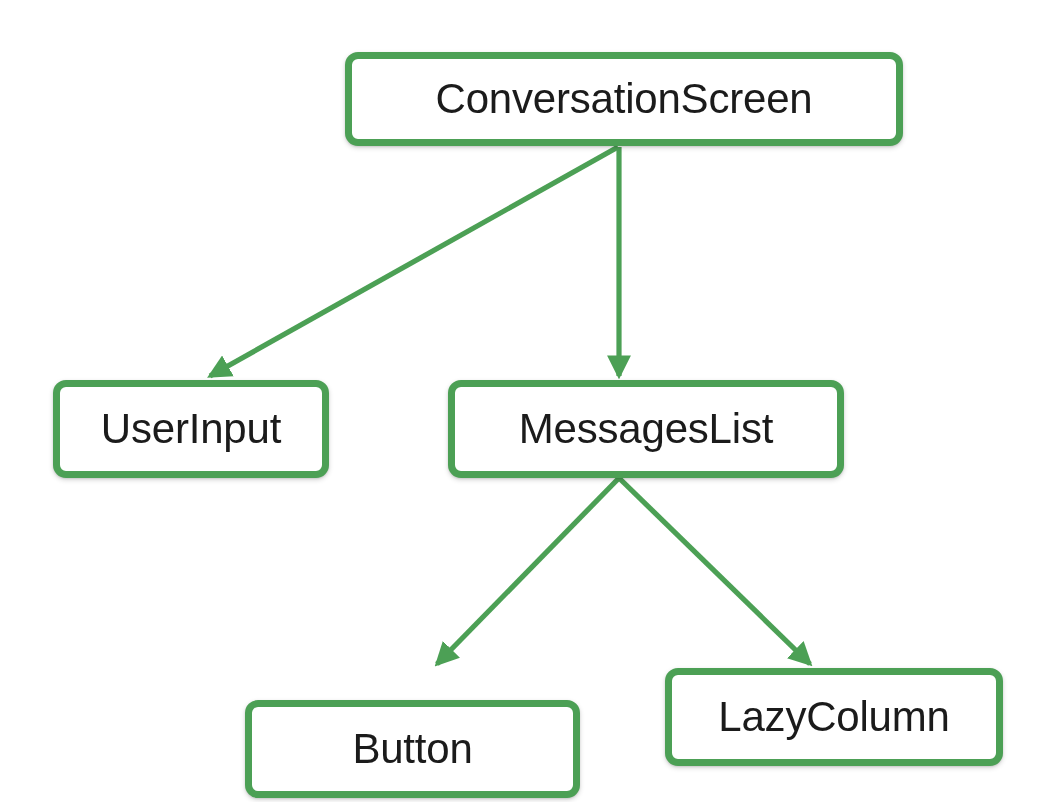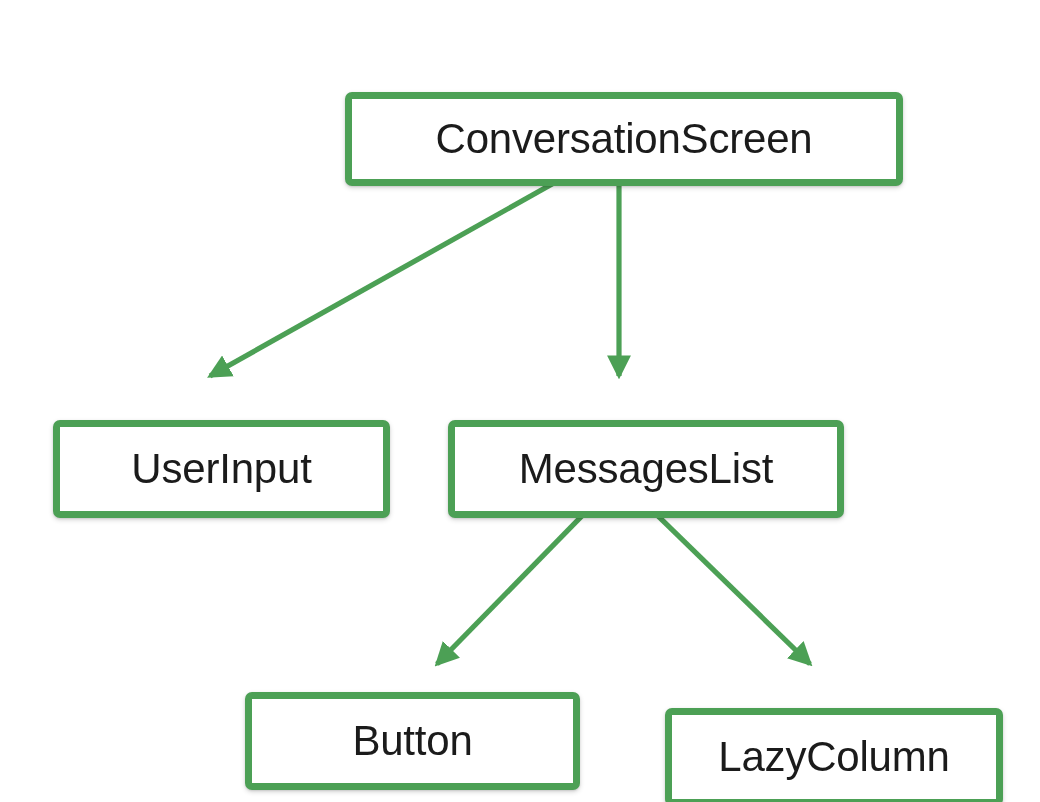--- a/index.html
+++ b/index.html
@@ -28,39 +28,38 @@
     pointer-events: none;
   }
   .node {
     position: absolute;
     box-sizing: border-box;
     display: flex;
     align-items: center;
     justify-content: center;
     background: #ffffff;
     border: 7px solid #4CA055;
-    border-radius: 7px;
+    border-radius: 13px;
     box-shadow: 0 2px 5px rgba(0,0,0,0.16), 0 1px 2px rgba(0,0,0,0.10);
     z-index: 2;
-    margin-top: 40px;
   }
   .node-label {
     font-family: "Liberation Sans", sans-serif;
     font-size: 42px;
     line-height: 1;
     color: #1b1b1b;
     letter-spacing: -0.2px;
     white-space: nowrap;
     user-select: none;
   }
   
   #node-conversationscreen { left: 345px; top: 52px;  width: 558px; height: 94px; }
-  #node-userinput          { left: 53px;  top: 380px; width: 337px; height: 98px; }
+  #node-userinput          { left: 53px;  top: 380px; width: 276px; height: 98px; }
   #node-messageslist       { left: 448px; top: 380px; width: 396px; height: 98px; }
-  #node-button             { left: 245px; top: 652px; width: 335px; height: 98px; justify-content: center; }
+  #node-button             { left: 245px; top: 700px; width: 335px; height: 98px; justify-content: center; }
   #node-lazycolumn         { left: 665px; top: 668px; width: 338px; height: 98px; }
 </style>
 </head>
 <body>
 
 <div id="diagram-canvas">
 
   <svg id="edge-layer" viewBox="0 0 1040 802" width="1040" height="802" xmlns="http://www.w3.org/2000/svg" aria-hidden="true">
     <defs>
       <marker id="arrowhead" viewBox="0 0 10 10" refX="8.6" refY="5" markerWidth="4.6" markerHeight="4.6" orient="auto-start-reverse" markerUnits="strokeWidth">

